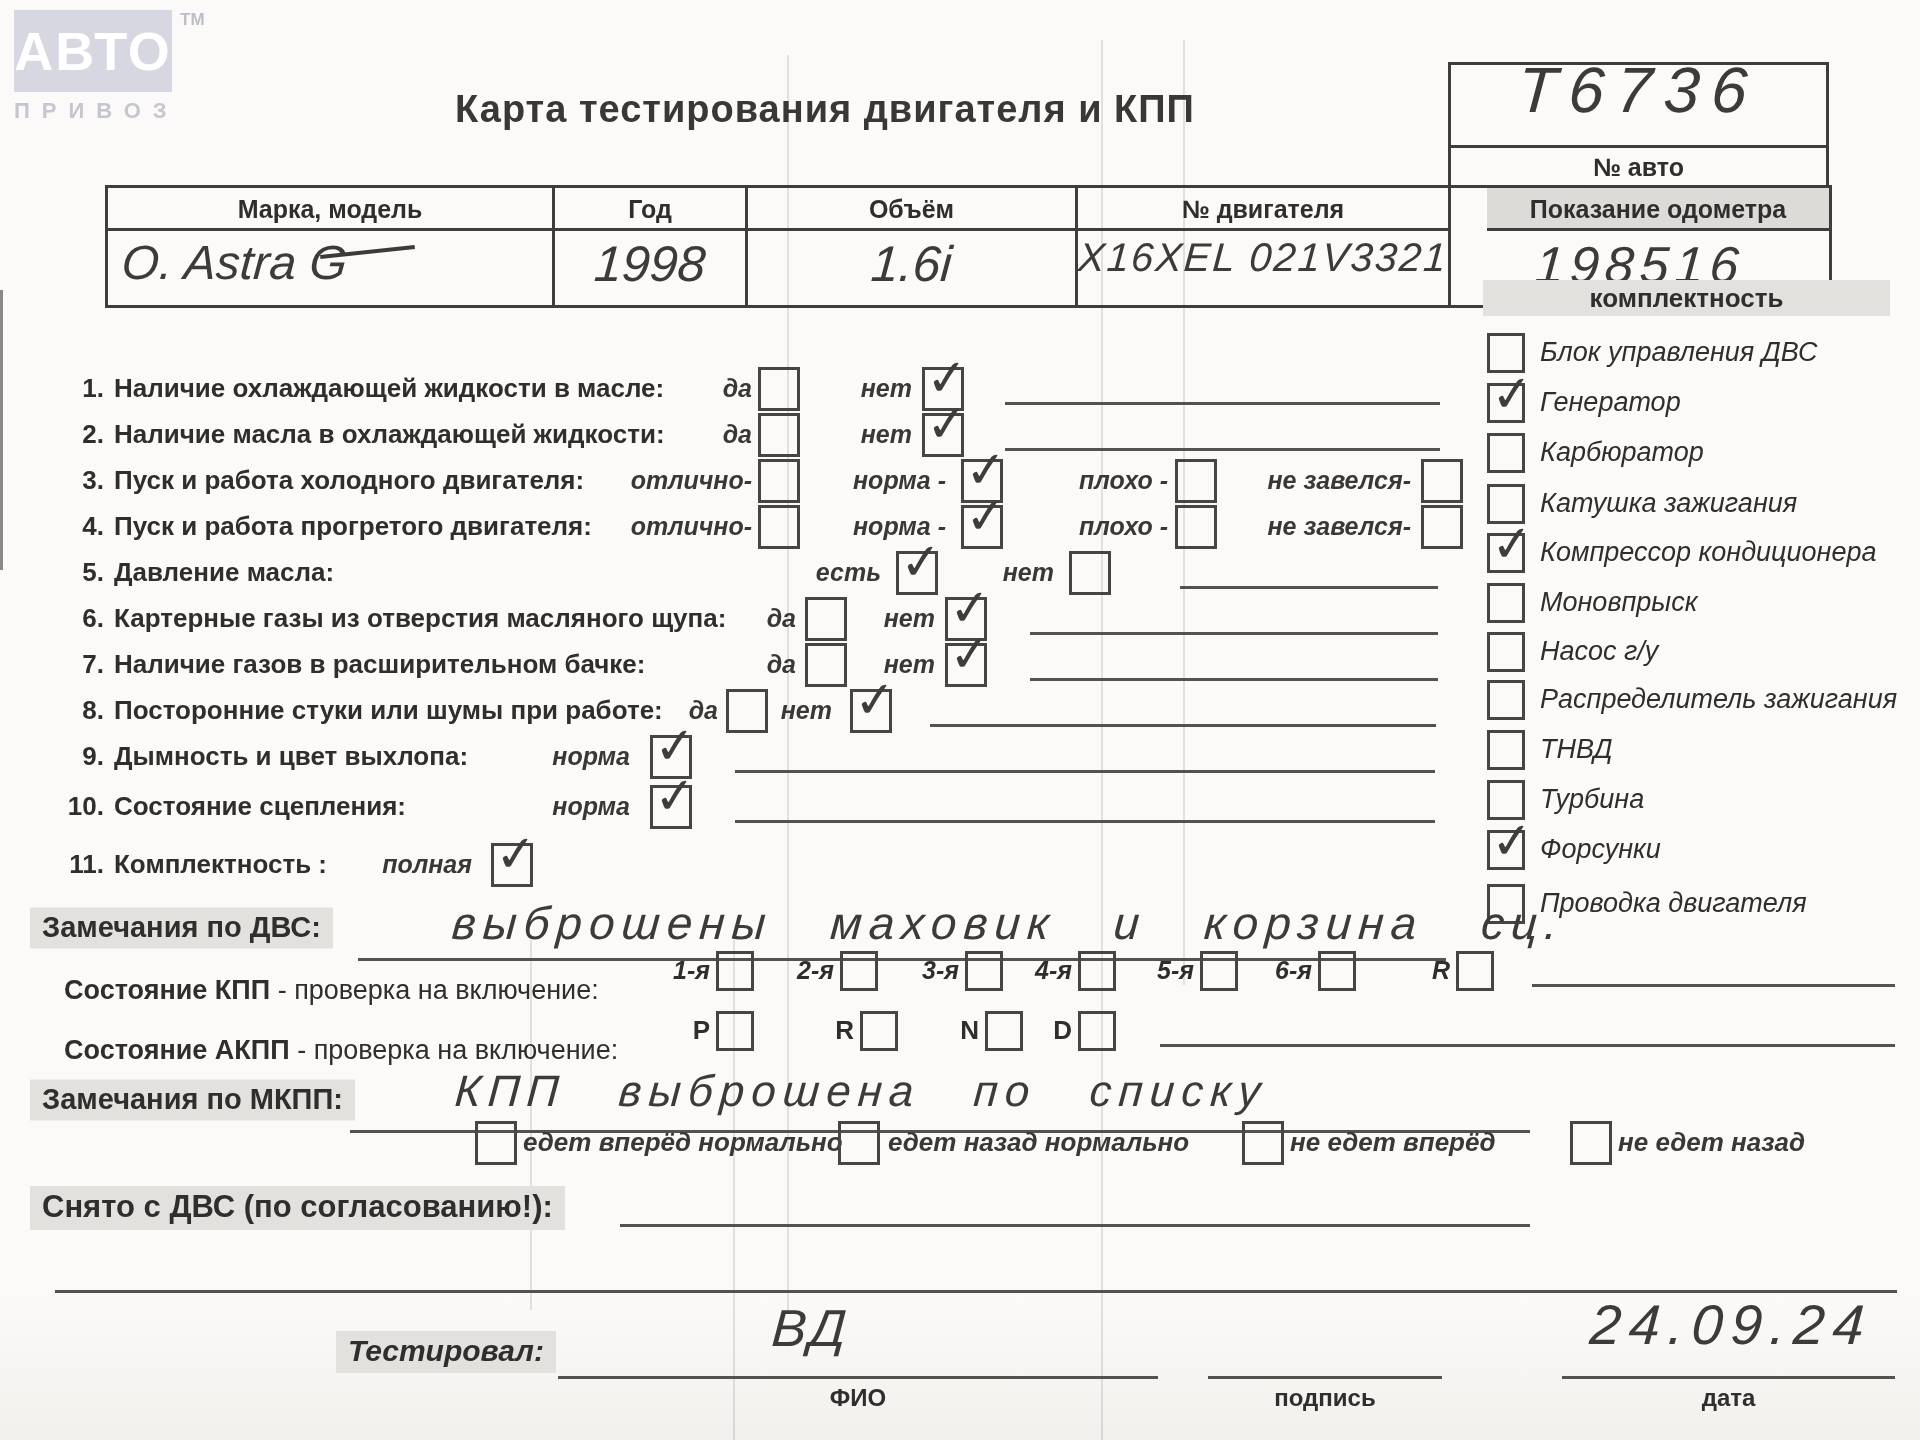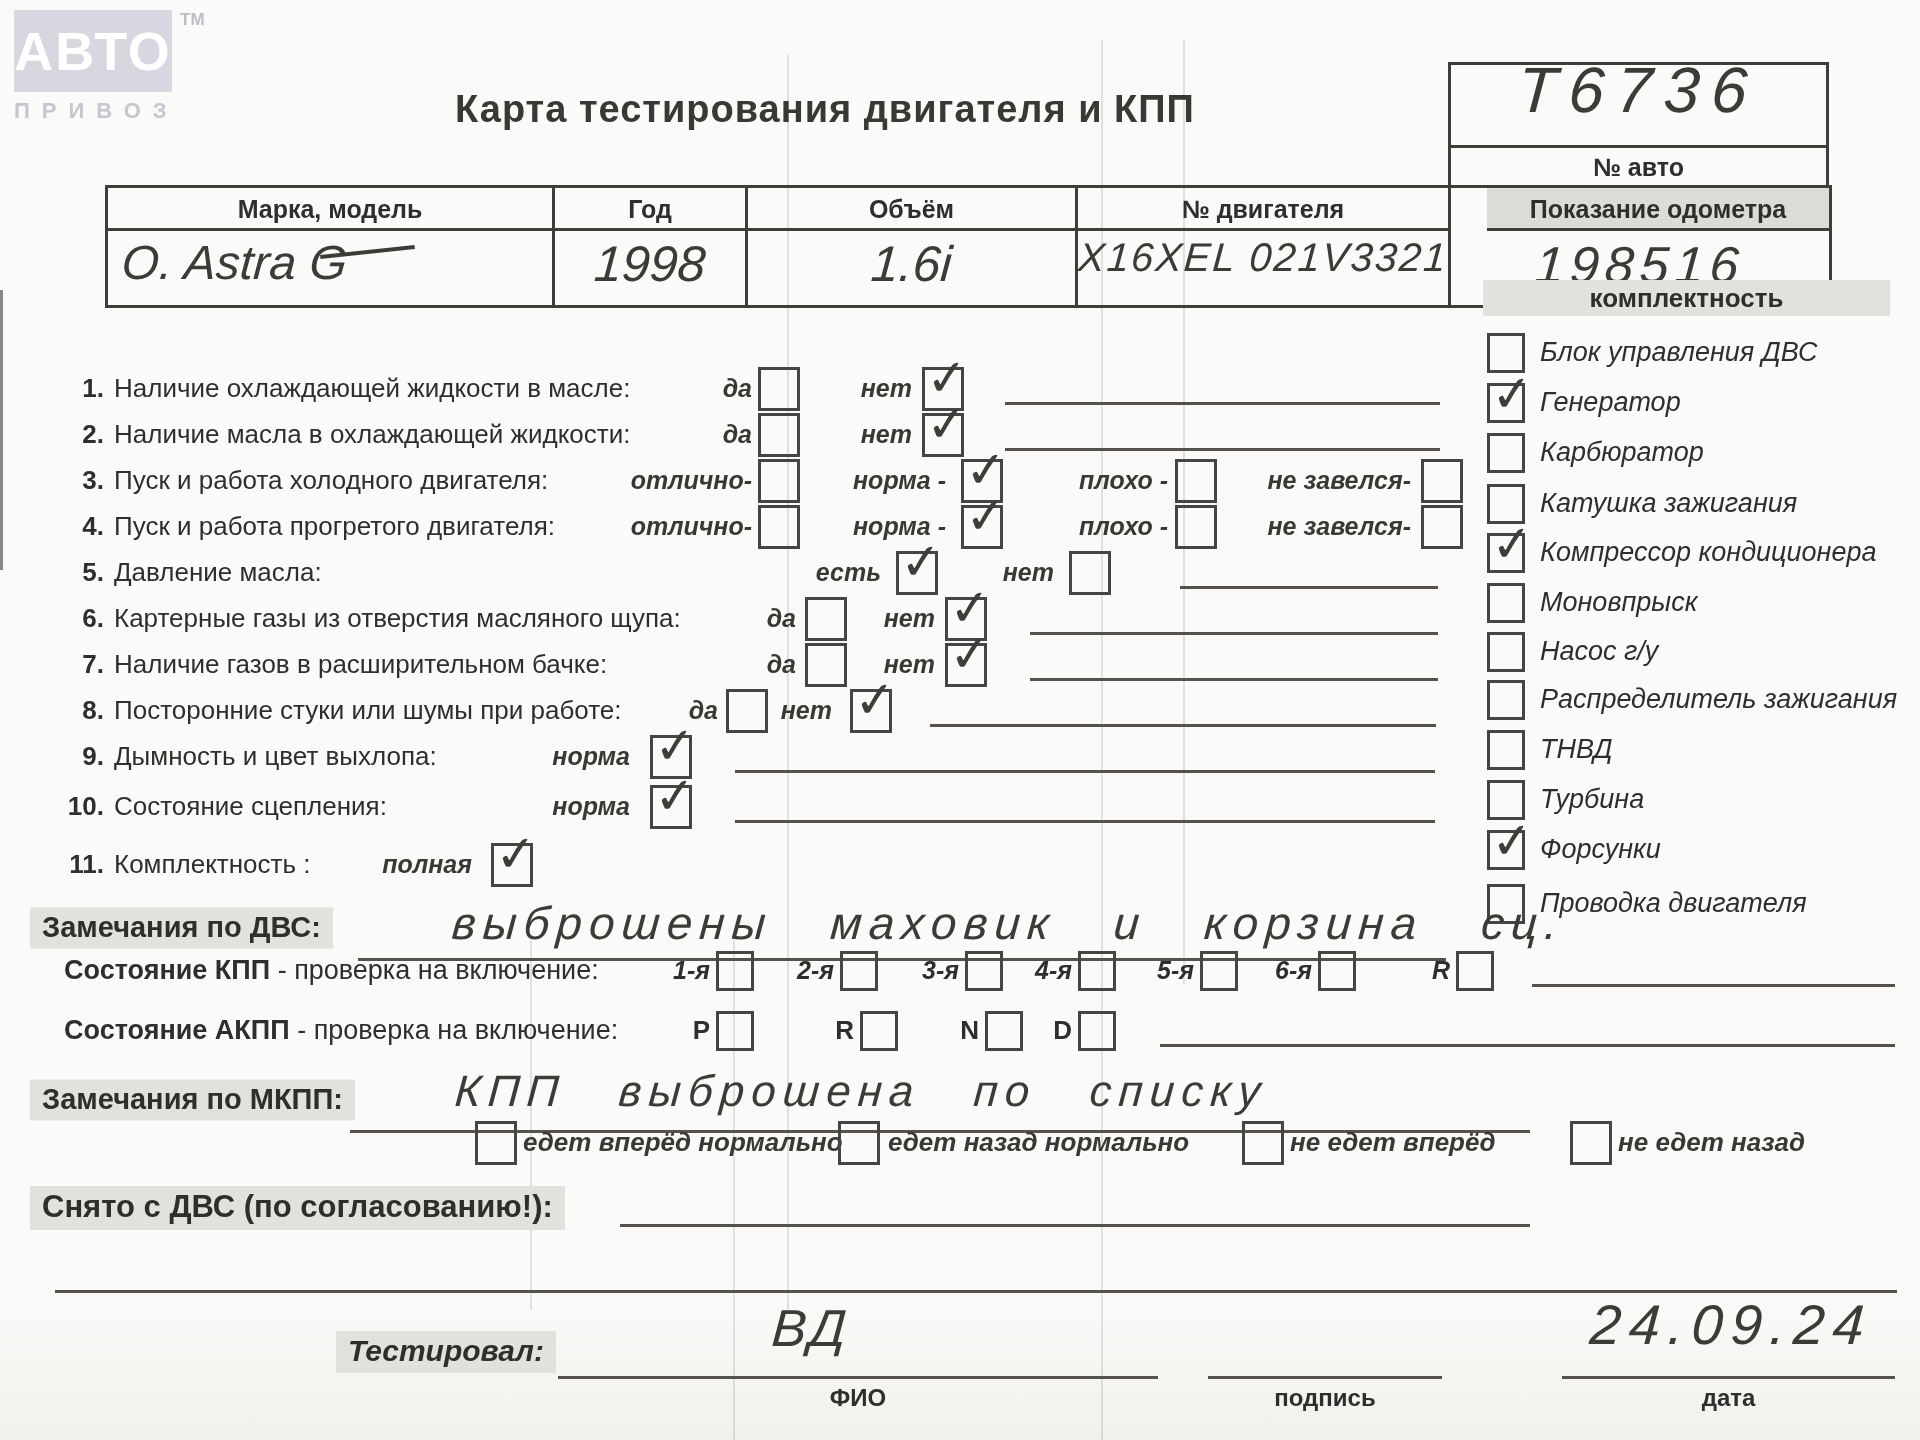--- a/index.html
+++ b/index.html
@@ -37,36 +37,36 @@
   .td:last-child{border-right:none;}
   .shadecell{background:#dcdbd7;}
   .tval{position:absolute;width:100%;text-align:center;top:4px;}
   
   .sec{position:absolute;background:#e2e1dd;font-weight:bold;font-size:29px;
        padding:3px 12px 5px;transform:translateY(-50%);white-space:nowrap;}
   
   .row{position:absolute;left:0;right:0;height:0;}
   .row > *{position:absolute;}
   .num{left:56px;width:48px;text-align:right;font-weight:bold;font-size:26px;transform:translateY(-50%);}
-  .lbl{left:114px;font-weight:normal;font-size:26px;transform:translateY(-50%);white-space:nowrap;}
+  .lbl{left:114px;font-weight:bold;font-size:26px;transform:translateY(-50%);white-space:nowrap;}
   .opt{font-style:italic;font-size:25px;font-weight:bold;color:#3a3835;
        transform:translateY(-50%);white-space:nowrap;}
   .cb{top:-21px;width:36px;height:38px;border:3px solid #474543;background:transparent;}
   .cb.sm{top:-19px;width:32px;height:34px;}
   .mark{position:absolute;left:1px;top:-17px;font-style:normal;font-size:50px;line-height:1;
         color:#3f3d3a;transform:rotate(-4deg);font-weight:normal;}
   .wline{top:14px;height:3px;background:#55524e;}
   
   .cbar{position:absolute;left:1483px;top:280px;width:407px;height:36px;background:#e2e1dd;
         text-align:center;font-weight:bold;font-size:26px;line-height:36px;}
   .citem{position:absolute;left:0;right:0;height:0;}
   .citem > *{position:absolute;}
   .clabel{left:1540px;font-size:27px;transform:translateY(-50%);white-space:nowrap;font-style:italic;}
   
-  .kl{left:64px;transform:translateY(-50%);white-space:nowrap;font-size:27px;}
+  .kl{left:64px;transform:translateY(-50%);white-space:nowrap;font-size:27px;margin-top:20px;}
   .kl b{font-weight:bold;}
   .glabel{font-style:italic;font-weight:bold;font-size:25px;transform:translateY(-50%);white-space:nowrap;}
   .plabel{font-weight:bold;font-size:26px;transform:translateY(-50%);white-space:nowrap;}
   .aopt{font-style:italic;font-weight:bold;font-size:26px;color:#3a3835;
         transform:translateY(-50%);white-space:nowrap;}
   .fline{position:absolute;height:3px;background:#55524e;}
   .flabel{position:absolute;font-size:24px;font-weight:bold;text-align:center;}
   .hwabs{position:absolute;}
   .strike{position:absolute;height:4px;background:#3d3b38;}
 </style>

